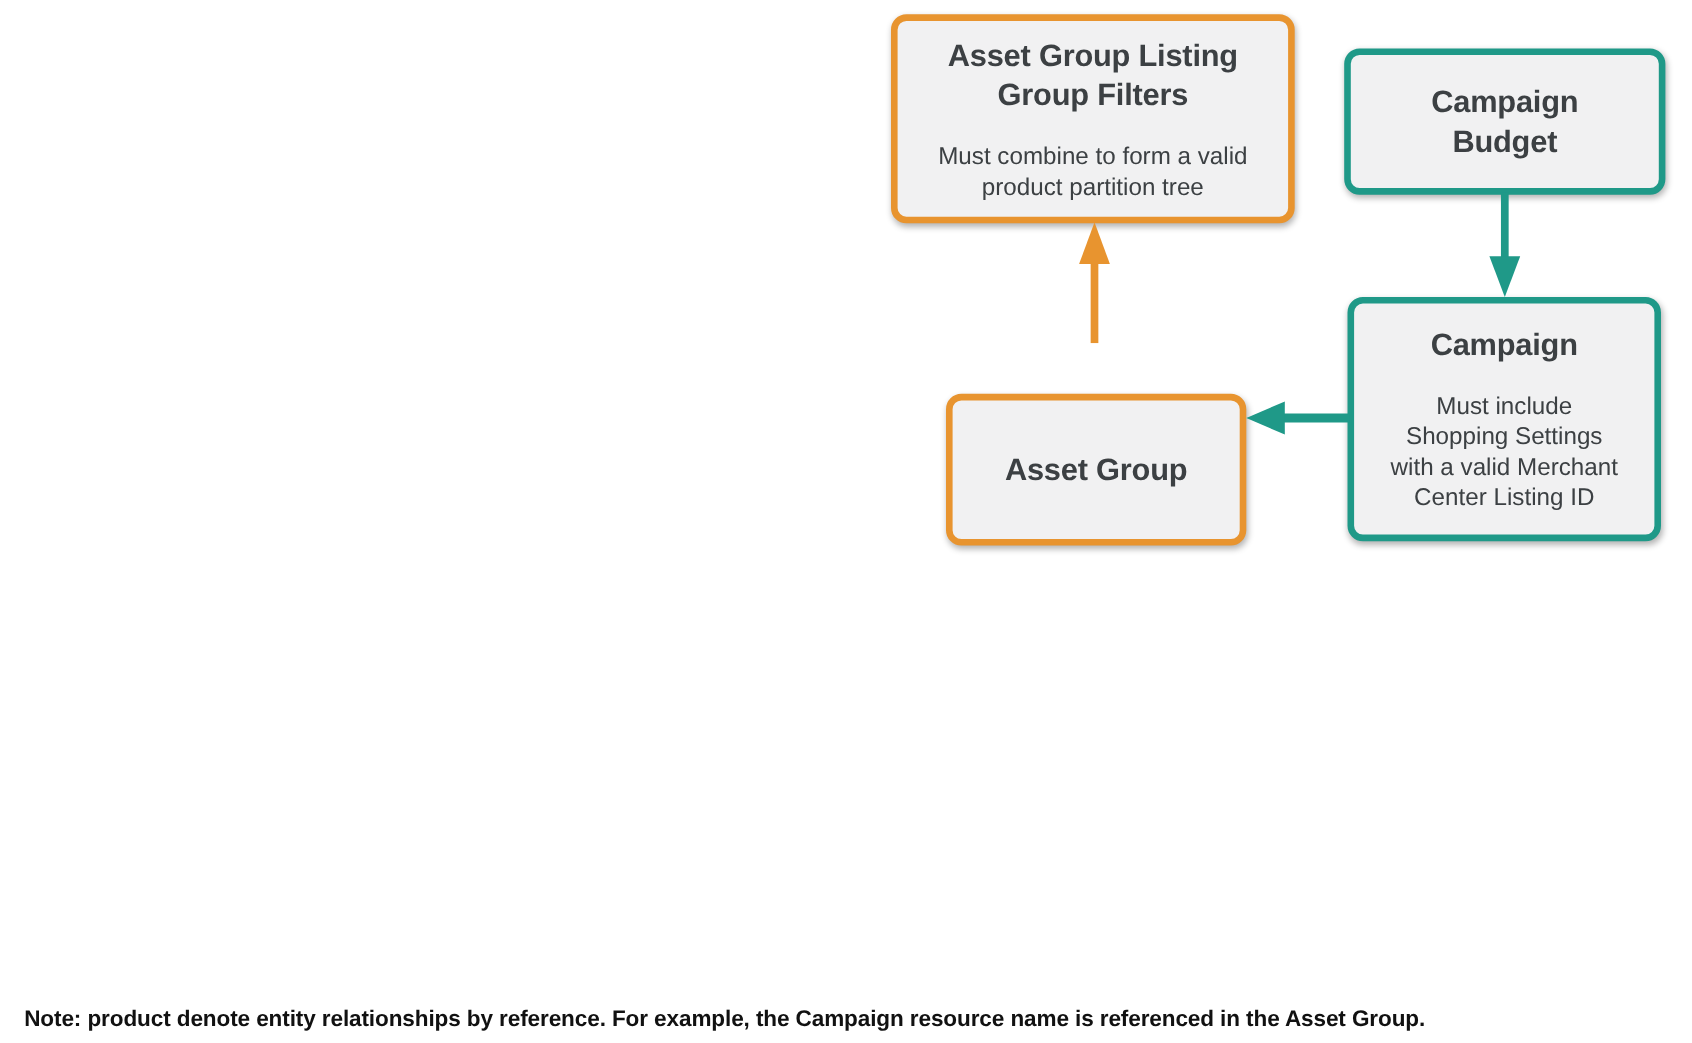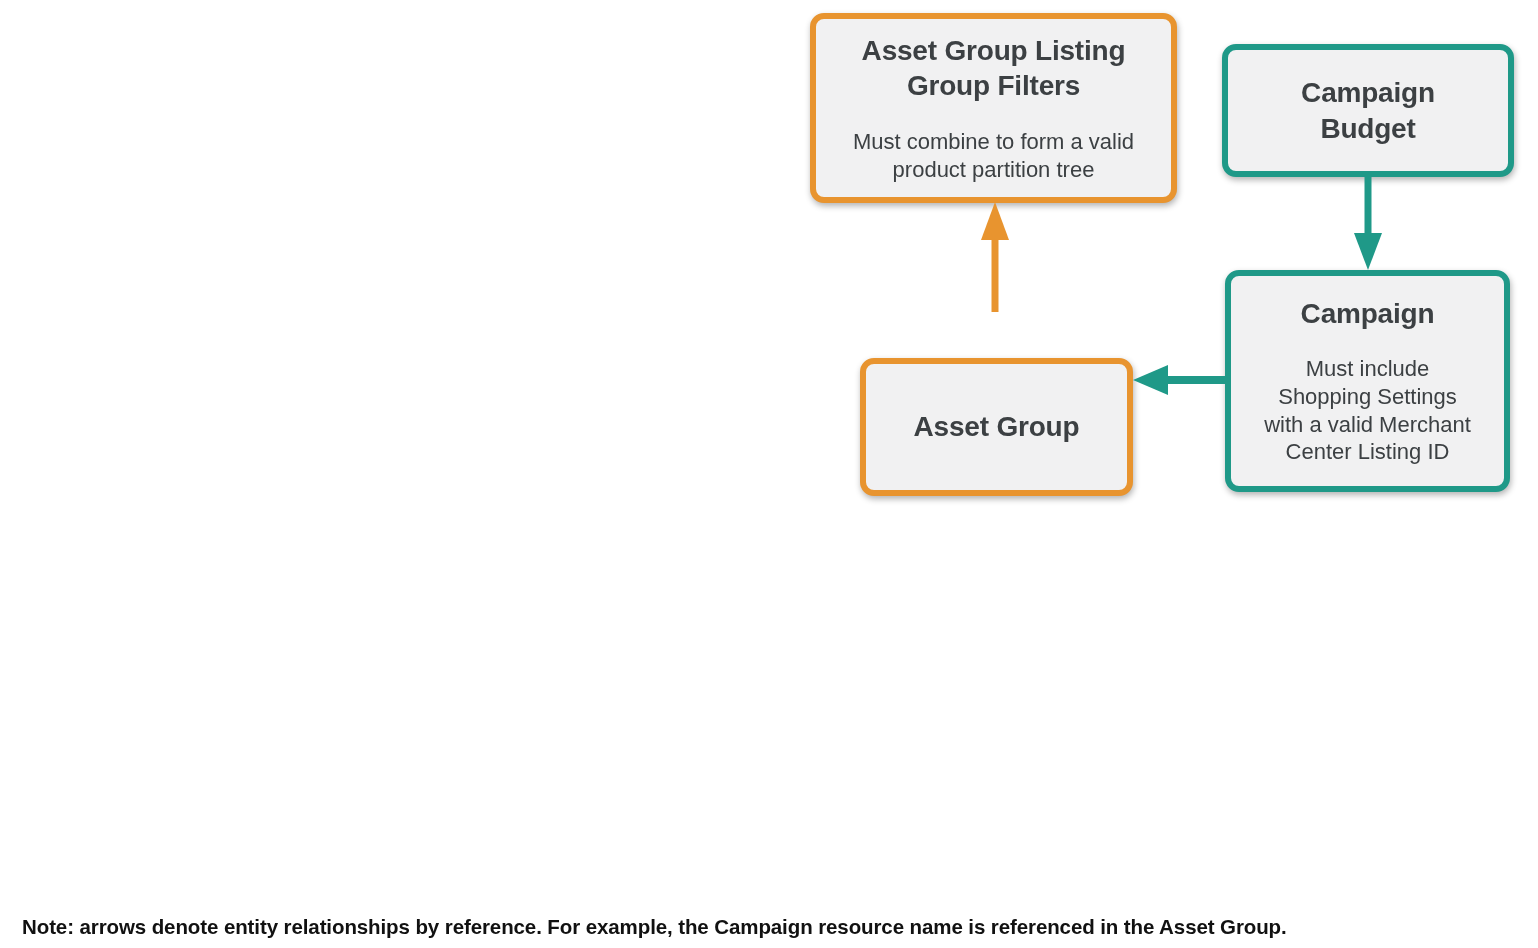--- a/index.html
+++ b/index.html
@@ -105,15 +105,15 @@
   <svg class="arrow arrow-teal" id="arrow-budget-to-campaign" width="30" height="97" viewBox="0 0 30 97" aria-hidden="true">
     <line x1="15" y1="0" x2="15" y2="62" stroke-width="7"></line>
     <polygon points="15,95 1,58 29,58"></polygon>
   </svg>
 
   <svg class="arrow arrow-teal" id="arrow-campaign-to-asset" width="96" height="32" viewBox="0 0 96 32" aria-hidden="true">
     <line x1="33" y1="16" x2="96" y2="16" stroke-width="8"></line>
     <polygon points="2,16 37,1 37,31"></polygon>
   </svg>
 
-  <div class="note">Note: arrows denote entity relationships by reference. For example, the Campaign resource name is referenced in the Asset Group.</div>
+  <div class="note">Note: product denote entity relationships by reference. For example, the Campaign resource name is referenced in the Asset Group.</div>
 
 </div>
 
 </body></html>

